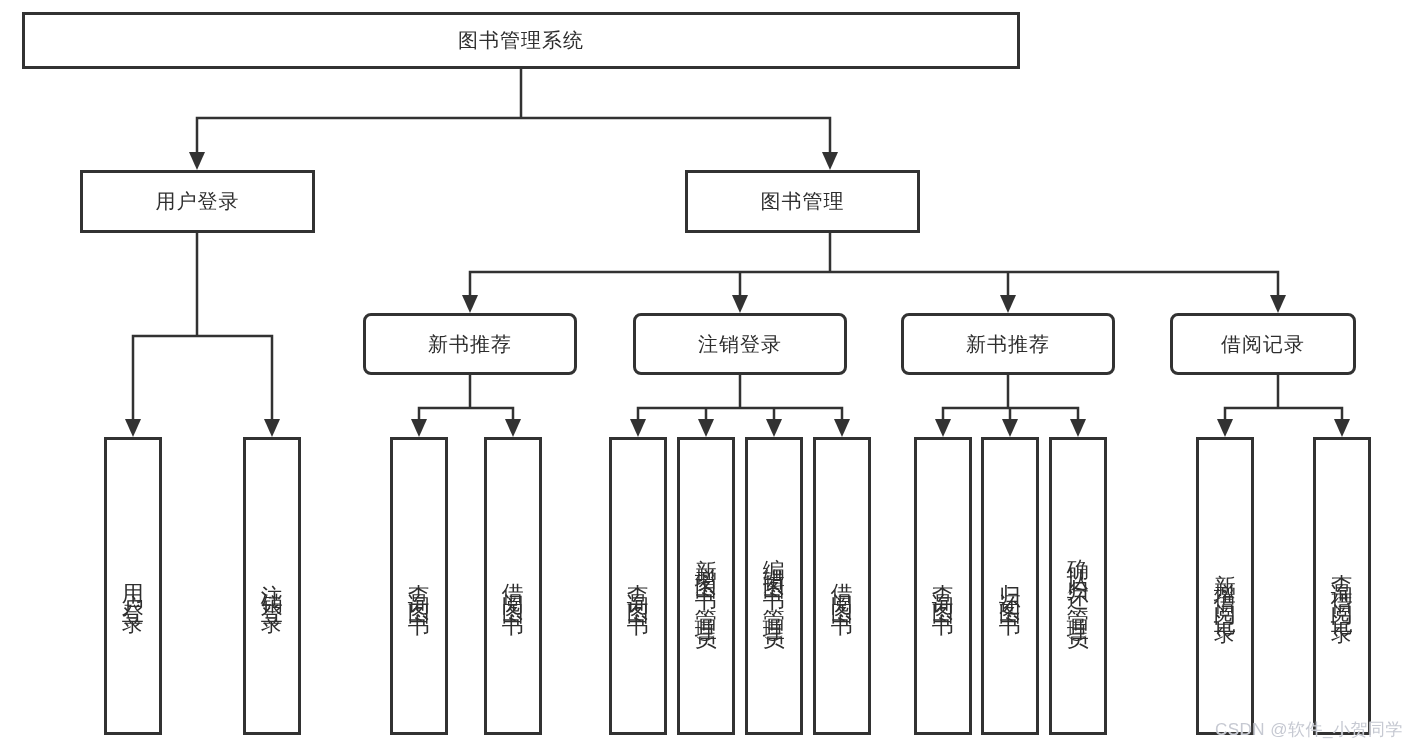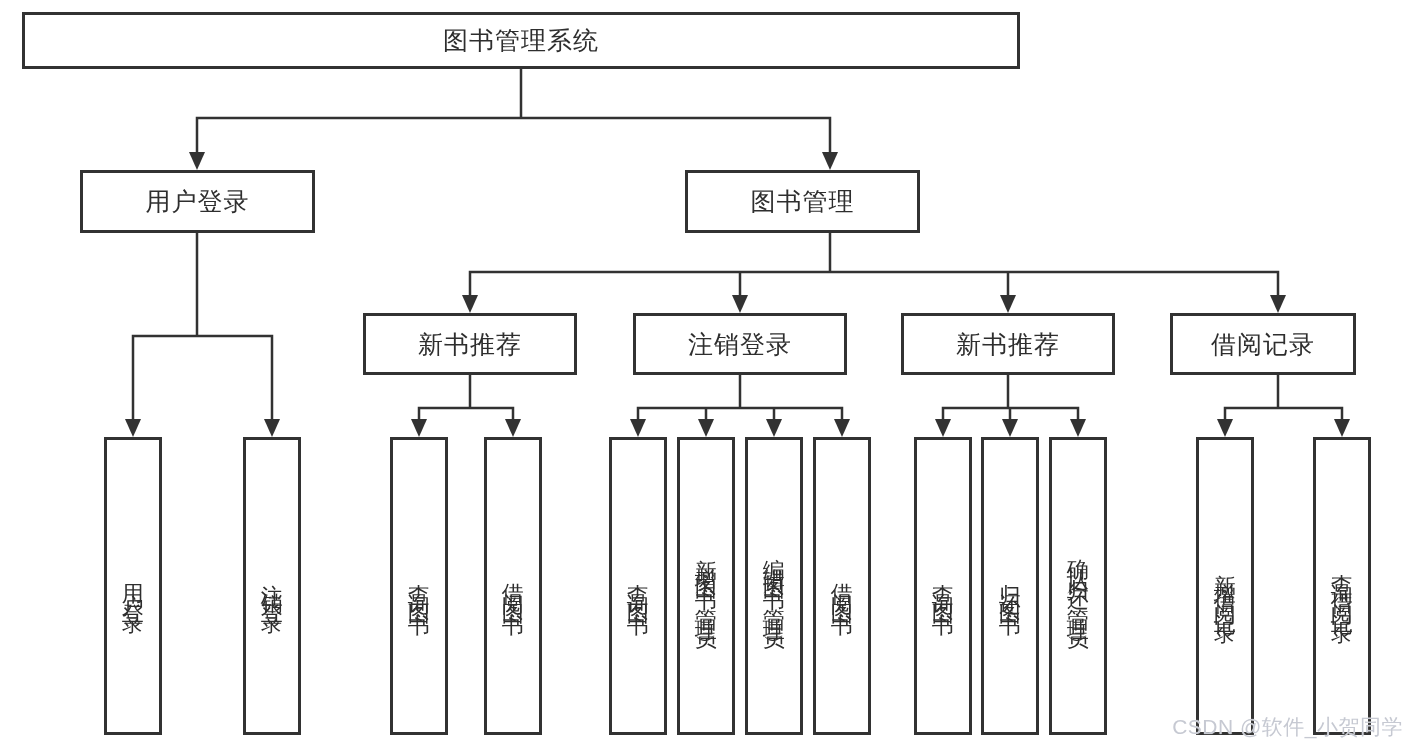--- a/index.html
+++ b/index.html
@@ -18,39 +18,39 @@
   }
   .box {
     position: absolute;
     box-sizing: border-box;
     background: #ffffff;
     border: 3px solid #323232;
     display: flex;
     align-items: center;
     justify-content: center;
     color: #2e2e2e;
-    font-size: 25px;
+    font-size: 20px;
     letter-spacing: 1px;
     white-space: nowrap;
   }
   .root-box  { left: 22px;  top: 12px;  width: 998px; height: 57px; }
   .l2-box    { top: 170px; width: 235px; height: 63px; }
-  .l3-box    { top: 313px; width: 214px; height: 62px; }
+  .l3-box    { top: 313px; width: 214px; height: 62px; border-radius: 8px; }
   .leaf-box  { top: 437px; width: 58px;  height: 298px; font-size: 22px; letter-spacing: 0; }
   .leaf-box .vtext {
     writing-mode: vertical-rl;
     text-orientation: mixed;
     letter-spacing: 10px;
     line-height: 1.15;
   }
   .watermark {
     position: absolute;
     right: 2px;
     bottom: 6px;
-    font-size: 21px;
+    font-size: 17px;
     color: #c6c9d2;
     letter-spacing: 0.5px;
     text-shadow: 0 0 1px #ffffff;
   }
 </style>
 </head>
 <body>
 
 <div class="canvas">
 

